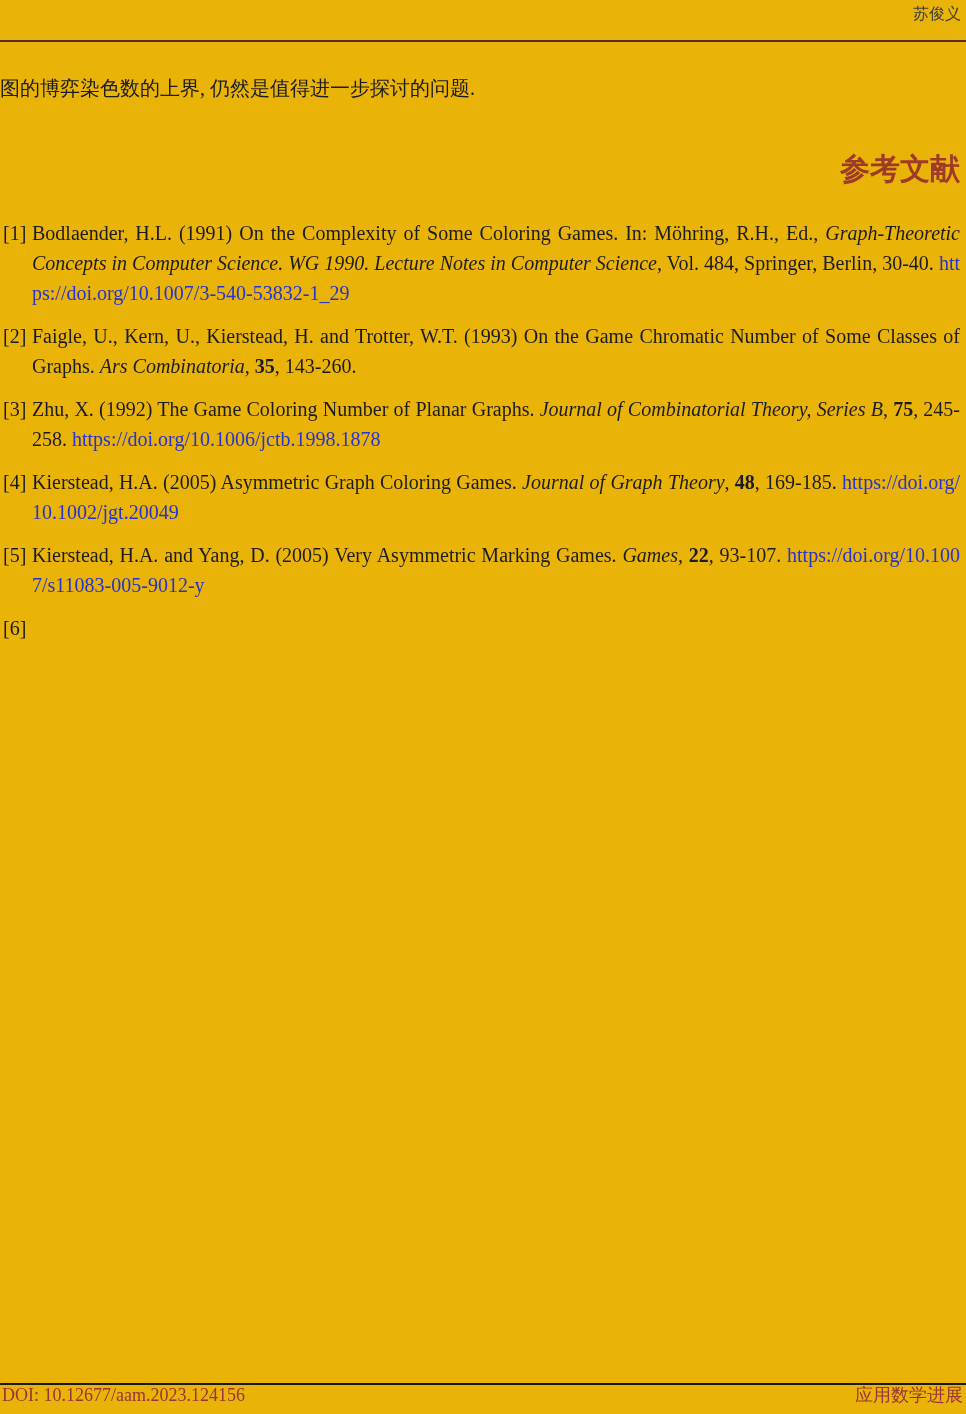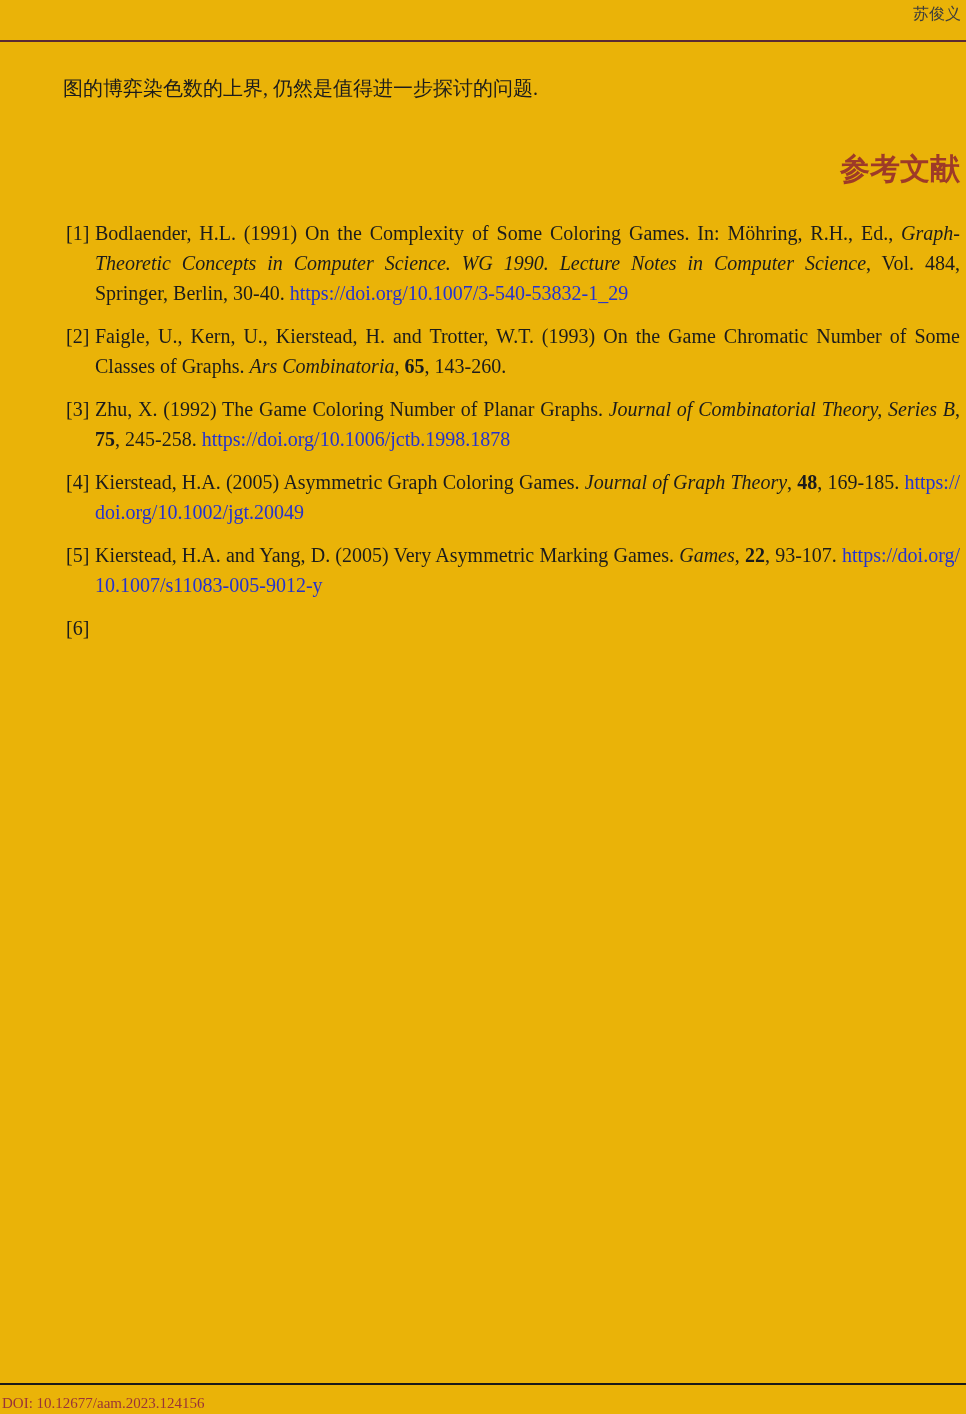--- a/index.html
+++ b/index.html
@@ -24,21 +24,20 @@
     color: #3d3d3d;
   }
   .head-rule {
     margin-top: 17px;
     height: 2px;
     width: 100%;
     background: var(--rule-maroon, #5a2a33);
   }
   
   .content {
-    padding-left: 63px;
     padding-right: 6px;
   }
   .intro {
     margin-top: 35px;
     font-size: 20px;
     line-height: 23px;
     color: #1c1c1c;
   }
   .refs-heading {
     margin-top: 52px;
@@ -83,23 +82,23 @@
     height: 2px;
     background: #1a1a1a;
   }
   .foot-row {
     position: absolute;
     left: 0;
     bottom: 0;
     width: 100%;
     height: 36px;
     display: flex;
-    align-items: flex-end;
+    align-items: center;
     padding: 0 3px 2px 2px;
-    font-size: 15px;
+    font-size: 18px;
   }
   .foot-row > span { flex: 1; }
   .foot-doi {
     text-align: left;
     color: var(--accent-maroon, #9a3438);
   }
   .foot-page {
     text-align: center;
     color: #222222;
   }
@@ -118,28 +117,29 @@
   <div class="head-rule"></div>
 
   <div class="content">
 
     <p class="intro">图的博弈染色数的上界, 仍然是值得进一步探讨的问题.</p>
 
     <h2 class="refs-heading">参考文献</h2>
 
     <ol class="refs" id="refs-list">
         <li class="ref"><span class="ref-label">[1]</span><span class="ref-text"><span>Bodlaender, H.L. (1991) On the Complexity of Some Coloring Games. In: Möhring, R.H., Ed., </span><i>Graph-Theoretic Concepts in Computer Science. WG 1990. Lecture Notes in Computer Science</i><span>, Vol. 484, Springer, Berlin, 30-40. </span><a class="link">https://doi.org/10.1007/3-540-53832-1_29</a></span></li>
-        <li class="ref"><span class="ref-label">[2]</span><span class="ref-text"><span>Faigle, U., Kern, U., Kierstead, H. and Trotter, W.T. (1993) On the Game Chromatic Number of Some Classes of Graphs. </span><i>Ars Combinatoria</i><span>, </span><b>65</b><span>, 143-260.</span></span></li>
+        <li class="ref"><span class="ref-label">[2]</span><span class="ref-text"><span>Faigle, U., Kern, U., Kierstead, H. and Trotter, W.T. (1993) On the Game Chromatic Number of Some Classes of Graphs. </span><i>Ars Combinatoria</i><span>, </span><b>35</b><span>, 143-260.</span></span></li>
         <li class="ref"><span class="ref-label">[3]</span><span class="ref-text"><span>Zhu, X. (1992) The Game Coloring Number of Planar Graphs. </span><i>Journal of Combinatorial Theory, Series B</i><span>, </span><b>75</b><span>, 245-258. </span><a class="link">https://doi.org/10.1006/jctb.1998.1878</a></span></li>
         <li class="ref"><span class="ref-label">[4]</span><span class="ref-text"><span>Kierstead, H.A. (2005) Asymmetric Graph Coloring Games. </span><i>Journal of Graph Theory</i><span>, </span><b>48</b><span>, 169-185. </span><a class="link">https://doi.org/10.1002/jgt.20049</a></span></li>
         <li class="ref"><span class="ref-label">[5]</span><span class="ref-text"><span>Kierstead, H.A. and Yang, D. (2005) Very Asymmetric Marking Games. </span><i>Games</i><span>, </span><b>22</b><span>, 93-107. </span><a class="link">https://doi.org/10.1007/s11083-005-9012-y</a></span></li>
         <li class="ref"><span class="ref-label">[6]</span></li>
       </ol>
 
   </div>
 
   <div class="foot-rule"></div>
 
   <div class="foot-row">
     <span class="foot-doi">DOI: 10.12677/aam.2023.124156</span>
+    <span class="foot-journal">应用数学进展</span>
   </div>
 
 </div>
 
 </body></html>

